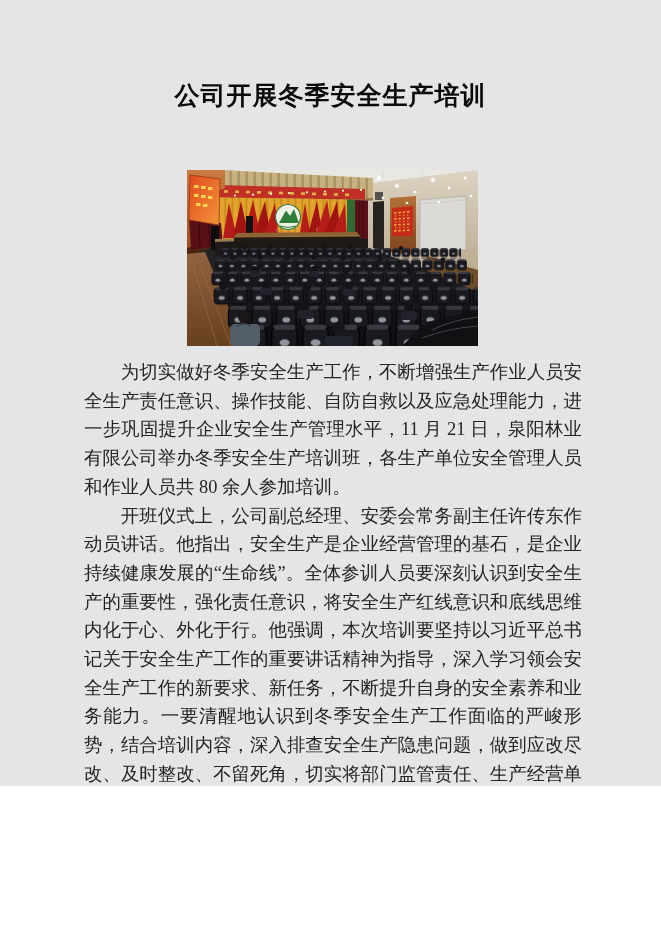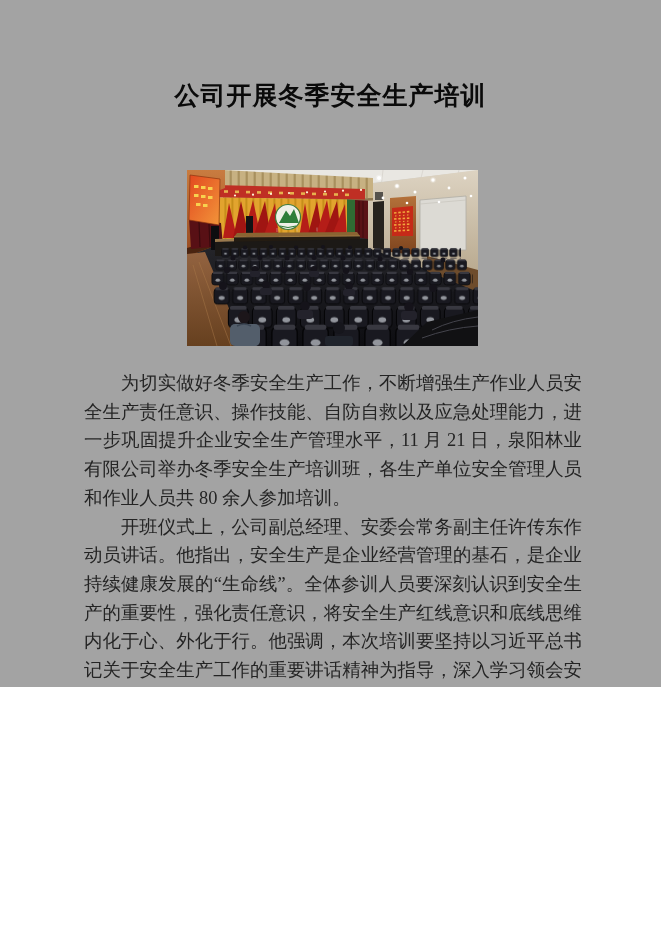--- a/index.html
+++ b/index.html
@@ -1,33 +1,33 @@
 <!DOCTYPE html>
 <html><head>
 <meta charset="utf-8">
 <style>
   html,body { margin:0; padding:0; background:#ffffff; }
   .page {
-    position:relative; width:661px; height:687px; background:#a3a3a3;
+    position:relative; width:661px; height:786px; background:#e5e5e5;
     font-family:"Liberation Serif","DejaVu Serif",serif; overflow:hidden;
   }
   .doc-title {
     position:absolute; top:77px; left:0; right:0;
     text-align:center; font-weight:bold; color:#0a0a0a;
     font-size:25px; line-height:38px; letter-spacing:1px;
   }
   .photo-fig {
     position:absolute; top:170px; left:187px; width:291px; height:176px;
     margin:0; padding:0;
   }
   .photo-fig svg { display:block; width:291px; height:176px; }
   .bodytext {
     position:absolute; top:358px; left:84px; width:498px;
     font-size:18.4px; line-height:28.7px; color:#242424;
-    text-align:justify; text-justify:inter-character;margin-top:11px;
+    text-align:justify; text-justify:inter-character;
   }
   .bodytext p { margin:0; padding:0; text-indent:2em; }
   .page-number {
     position:absolute; top:844px; right:101px;
     font-size:14px; letter-spacing:3px; color:#333;
     font-family:"Liberation Serif","DejaVu Serif",serif;
   }
 </style>
 </head>
 <body>

